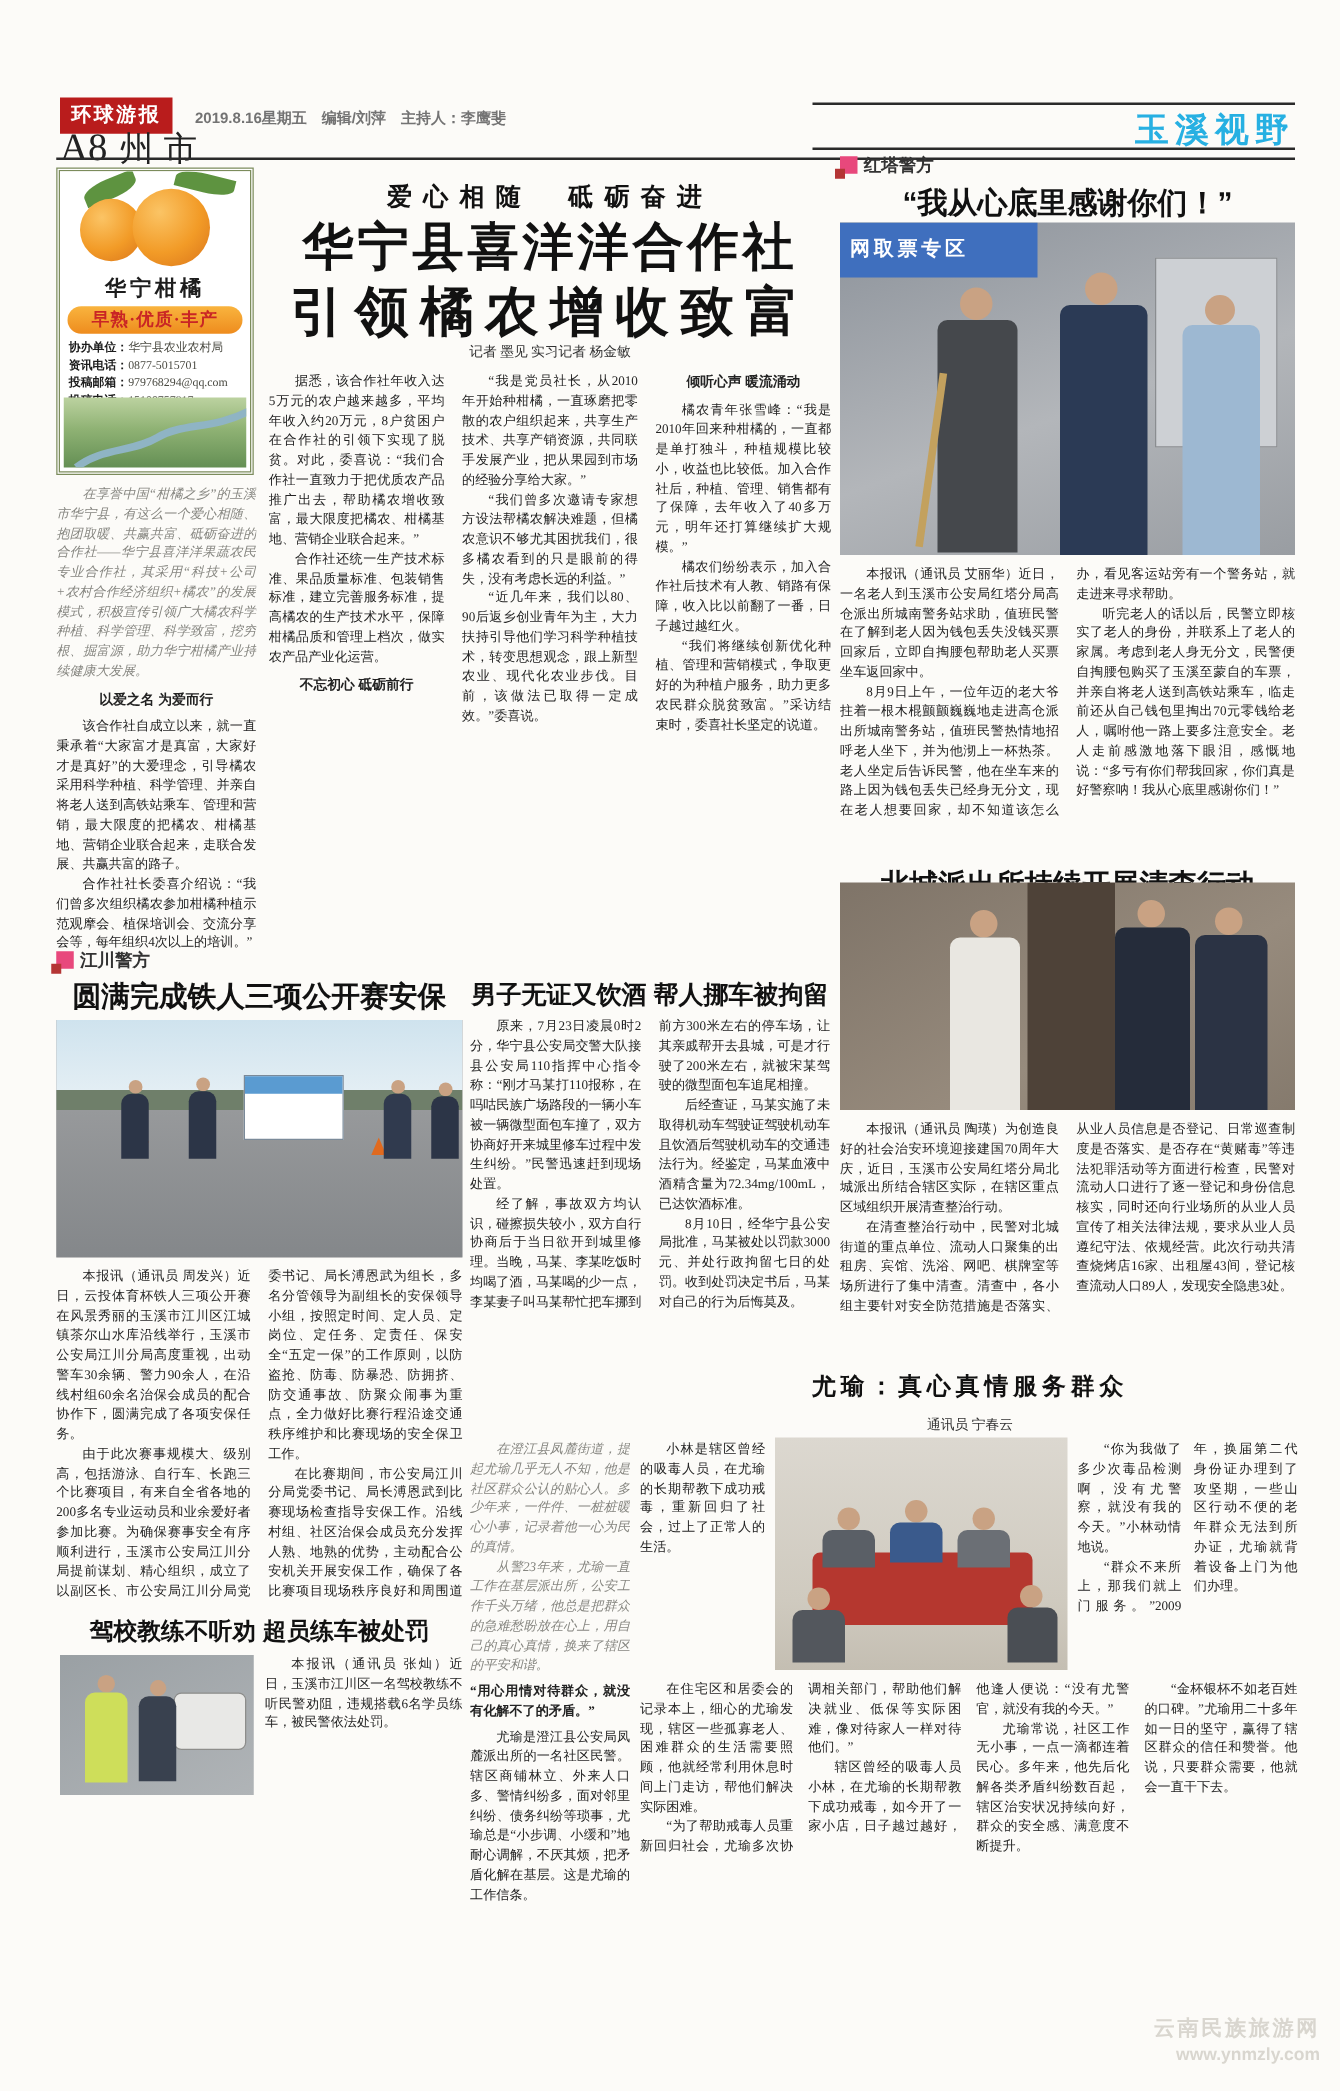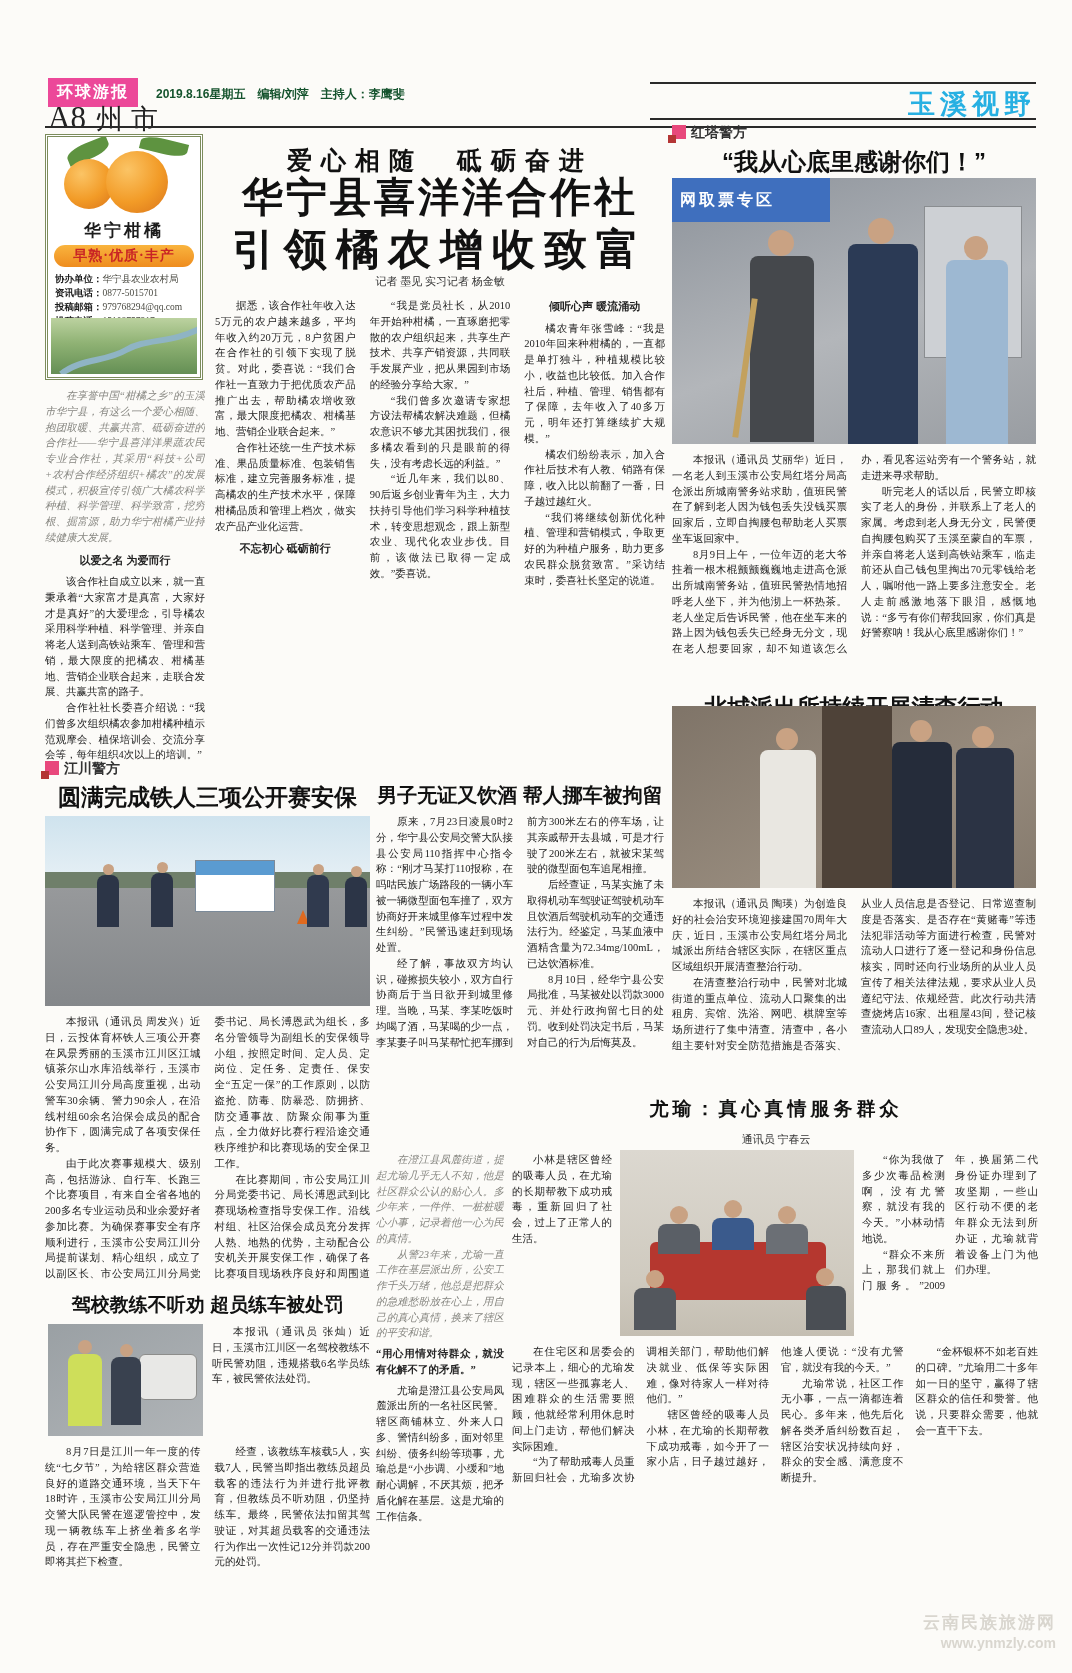--- a/index.html
+++ b/index.html
@@ -1,24 +1,24 @@
 <!DOCTYPE html>
 <html><head>
 <meta charset="utf-8">
 <style>
   html,body{margin:0;padding:0;background:#e9e7e2;}
   .page{position:relative;width:1072px;height:1673px;background:#fcfbf8;margin:0 auto;
         font-family:"Liberation Serif","DejaVu Serif",serif;color:#1c1c1c;overflow:hidden;}
   .abs{position:absolute;}
   .hd{font-family:"Liberation Sans","DejaVu Sans",sans-serif;font-weight:bold;color:#111;}
   .rule{position:absolute;background:#2a2a2a;height:2px;}
-  .logo{position:absolute;left:48px;top:78px;background:#ec4899;color:#fff;
+  .logo{position:absolute;left:48px;top:78px;background:#b91c1c;color:#fff;
         font-family:"Liberation Sans","DejaVu Sans",sans-serif;font-weight:bold;
         font-size:16px;padding:4px 9px;letter-spacing:2px;}
-  .dateline{position:absolute;left:156px;top:86px;font-size:12px;font-weight:bold;color:#14532d;
+  .dateline{position:absolute;left:156px;top:86px;font-size:12px;font-weight:bold;color:#737373;
         font-family:"Liberation Sans","DejaVu Sans",sans-serif;}
   .pagemark{position:absolute;left:48px;top:100px;}
   .pageno{font-size:31px;font-family:"Liberation Serif",serif;color:#222;}
   .pagesec{font-size:27px;letter-spacing:8px;color:#222;margin-left:6px;}
   .edition{position:absolute;left:650px;top:86px;width:386px;text-align:right;
         font-family:"Liberation Sans","DejaVu Sans",sans-serif;font-weight:bold;
         font-size:27px;letter-spacing:5px;color:#27b0e2;}
   
   .adbox{position:absolute;left:45px;top:134px;width:158px;height:246px;border:3px double #7c8c5c;
          background:#fff;box-sizing:border-box;overflow:hidden;}
@@ -39,21 +39,21 @@
   .bt p{margin:0;text-indent:2em;}
   .bt .colsub{font-family:"Liberation Sans","DejaVu Sans",sans-serif;font-weight:bold;text-align:center;
         font-size:11px;margin:6px 0;text-indent:0;}
   .bt .notepara{color:#868680;font-style:italic;}
   .bt .quotepara{font-weight:bold;text-indent:0;margin:5px 0;}
   .cols2{column-count:2;column-gap:14px;}
   .cols3{column-count:3;column-gap:14px;}
   .cols4{column-count:4;column-gap:12px;}
   
   .kicker{position:absolute;left:215px;top:144px;width:450px;text-align:center;
-        font-size:25px;letter-spacing:9px;}
+        font-size:20px;letter-spacing:9px;}
   .title1{position:absolute;left:203px;top:170px;width:474px;text-align:center;font-size:41px;letter-spacing:3px;}
   .title2{position:absolute;left:203px;top:221px;width:474px;text-align:center;font-size:43px;letter-spacing:9px;}
   .byline{position:absolute;font-size:11px;text-align:center;color:#333;}
   .story-h{position:absolute;text-align:center;}
   .tag{position:absolute;font-family:"Liberation Sans","DejaVu Sans",sans-serif;
        font-size:14px;font-weight:bold;color:#333;}
   .tag .sq{display:inline-block;position:relative;width:14px;height:14px;background:#e8487c;
        vertical-align:-2px;margin-right:5px;}
   .tag .sq::after{content:"";position:absolute;left:-4px;bottom:-4px;width:8px;height:8px;background:#b43535;}
   
@@ -209,24 +209,20 @@
   <div class="photo" style="left:48px;top:1324px;width:155px;height:112px;background:linear-gradient(150deg,#9aa0a4,#b0b4b7);">
     <div style="position:absolute;right:6px;top:30px;width:56px;height:44px;background:#e8e8e6;border:1px solid #8d8d8b;border-radius:6px;"></div>
     <div class="fig-head" style="left:30px;top:16px;width:14px;height:14px;"></div>
     <div class="fig-body" style="left:20px;top:30px;width:34px;height:72px;background:#cede5a;"></div>
     <div class="fig-head" style="left:72px;top:20px;width:13px;height:13px;"></div>
     <div class="fig-body" style="left:63px;top:33px;width:30px;height:68px;background:#39414f;"></div>
   </div>
   <div class="bt abs" style="left:212px;top:1324px;width:158px;height:112px;">
       <p>本报讯（通讯员 张灿）近日，玉溪市江川区一名驾校教练不听民警劝阻，违规搭载6名学员练车，被民警依法处罚。</p>
     </div>
-  <div class="bt cols2 abs" style="left:45px;top:1444px;width:325px;height:212px;">
-      <p>8月7日是江川一年一度的传统“七夕节”，为给辖区群众营造良好的道路交通环境，当天下午18时许，玉溪市公安局江川分局交警大队民警在巡逻管控中，发现一辆教练车上挤坐着多名学员，存在严重安全隐患，民警立即将其拦下检查。</p>
-      <p>经查，该教练车核载5人，实载7人，民警当即指出教练员超员载客的违法行为并进行批评教育，但教练员不听劝阻，仍坚持练车。最终，民警依法扣留其驾驶证，对其超员载客的交通违法行为作出一次性记12分并罚款200元的处罚。</p>
-    </div>
 
   <div class="story-h hd" style="left:376px;top:782px;width:288px;font-size:20px;">男子无证又饮酒 帮人挪车被拘留</div>
   <div class="bt cols2 abs" style="left:376px;top:814px;width:288px;height:330px;">
       <p>原来，7月23日凌晨0时2分，华宁县公安局交警大队接县公安局110指挥中心指令称：“刚才马某打110报称，在吗咕民族广场路段的一辆小车被一辆微型面包车撞了，双方协商好开来城里修车过程中发生纠纷。”民警迅速赶到现场处置。</p>
       <p>经了解，事故双方均认识，碰擦损失较小，双方自行协商后于当日欲开到城里修理。当晚，马某、李某吃饭时均喝了酒，马某喝的少一点，李某妻子叫马某帮忙把车挪到前方300米左右的停车场，让其亲戚帮开去县城，可是才行驶了200米左右，就被宋某驾驶的微型面包车追尾相撞。</p>
       <p>后经查证，马某实施了未取得机动车驾驶证驾驶机动车且饮酒后驾驶机动车的交通违法行为。经鉴定，马某血液中酒精含量为72.34mg/100mL，已达饮酒标准。</p>
       <p>8月10日，经华宁县公安局批准，马某被处以罚款3000元、并处行政拘留七日的处罚。收到处罚决定书后，马某对自己的行为后悔莫及。</p>
     </div>
 
   <div class="bt abs" style="left:376px;top:1152px;width:128px;height:505px;">

